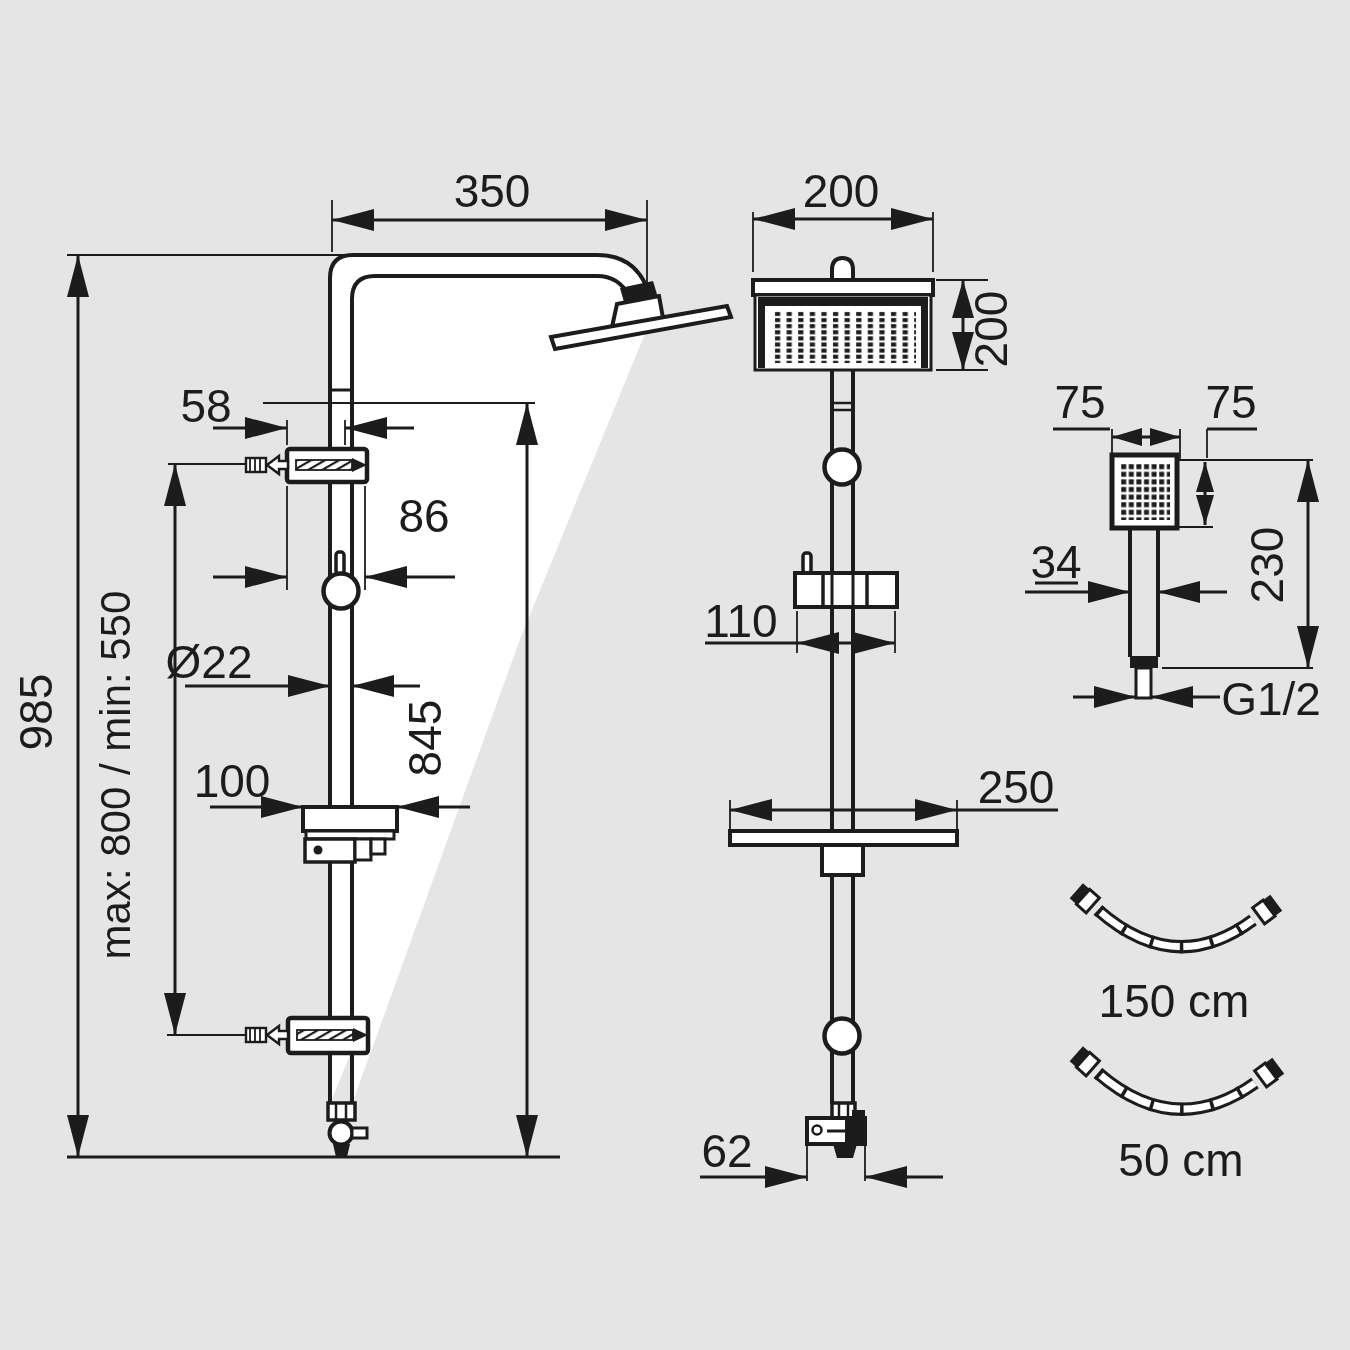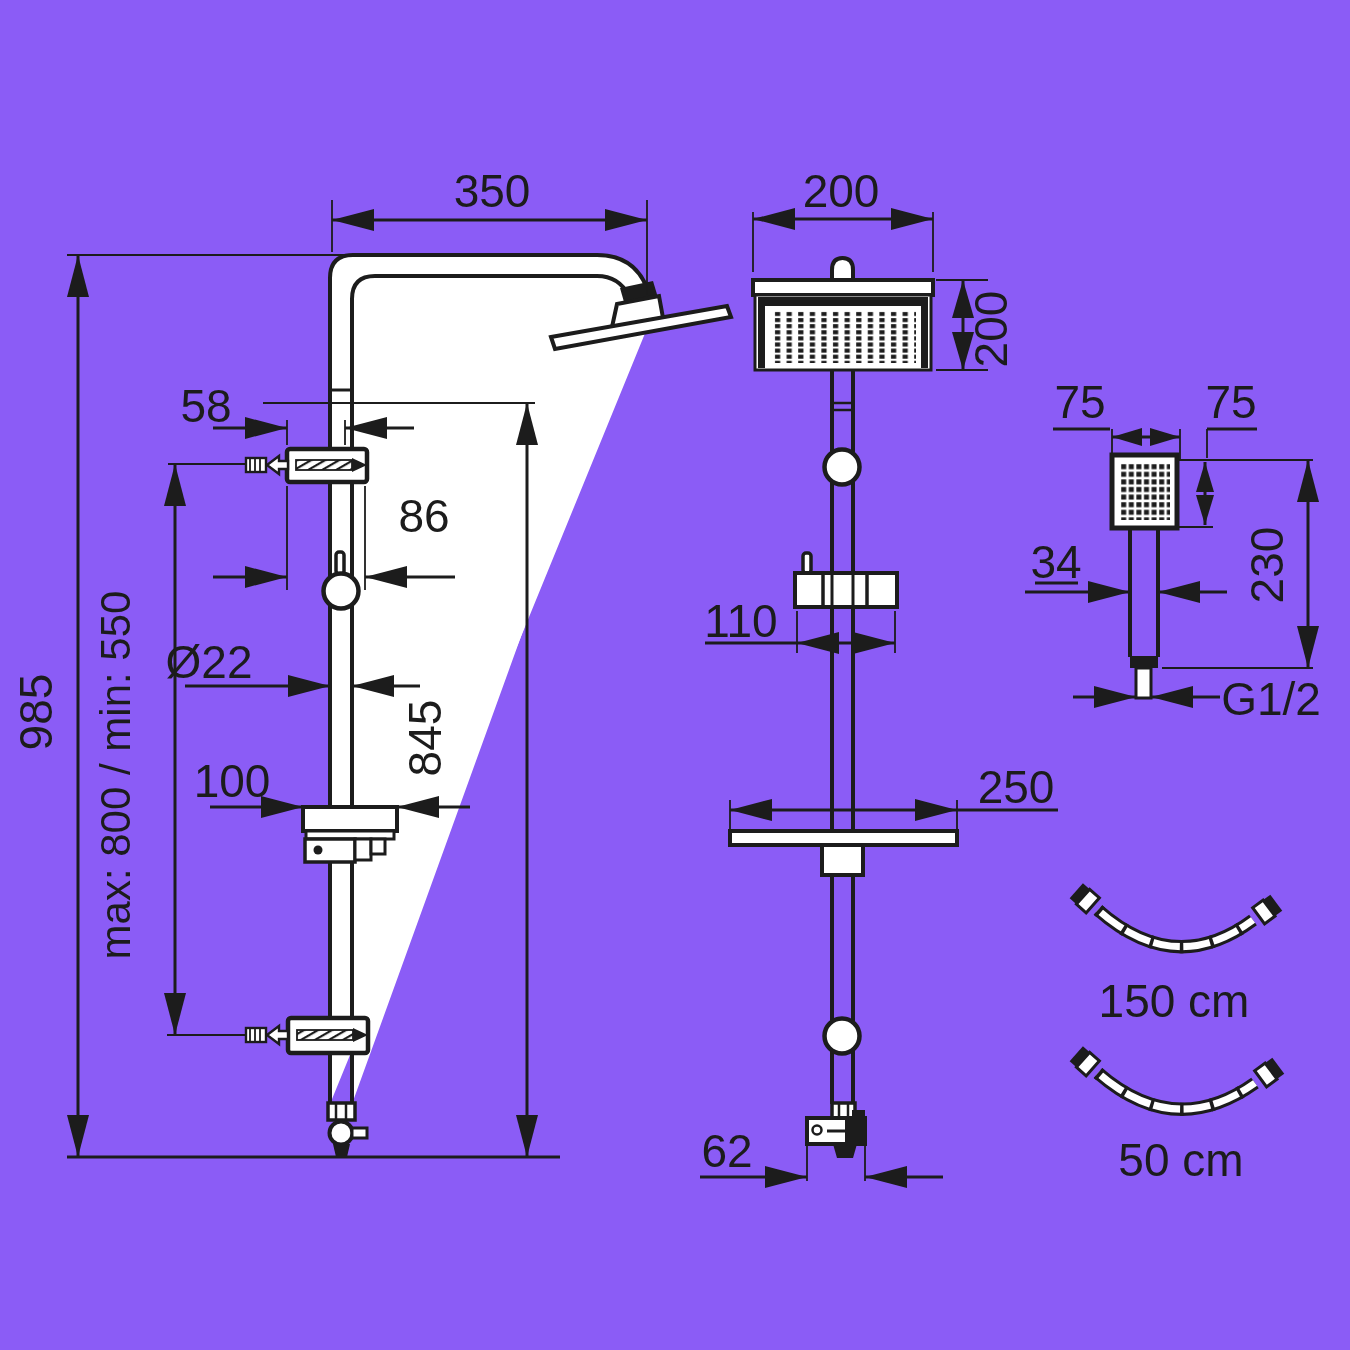--- a/index.html
+++ b/index.html
@@ -1,16 +1,16 @@
 <!DOCTYPE html>
 <html><head>
 <meta charset="utf-8">
 <style>
   html,body{margin:0;padding:0;background:#fff;}
-  .canvas{position:relative;width:1350px;height:1350px;background:#8b5cf6;overflow:hidden;
+  .canvas{position:relative;width:1350px;height:1350px;background:#e5e5e5;overflow:hidden;
           font-family:"Liberation Sans", sans-serif;}
   svg{position:absolute;left:0;top:0;}
   text{fill:#1c1c1c;font-family:"Liberation Sans", sans-serif;font-size:46px;}
   text.small{font-size:42px;}
   .obj{stroke:#1c1c1c;fill:#fff;}
   .dim{stroke:#1c1c1c;stroke-width:3;fill:none;}
   .thin{stroke:#1c1c1c;stroke-width:1.8;fill:none;}
   .ah{fill:#1c1c1c;stroke:none;}
 </style>
 </head>

